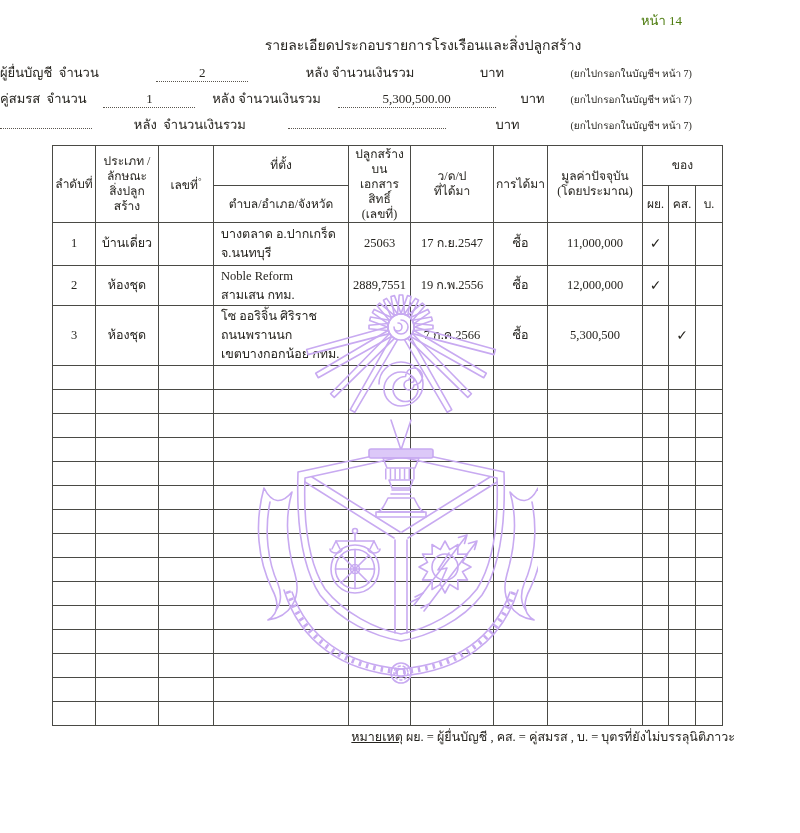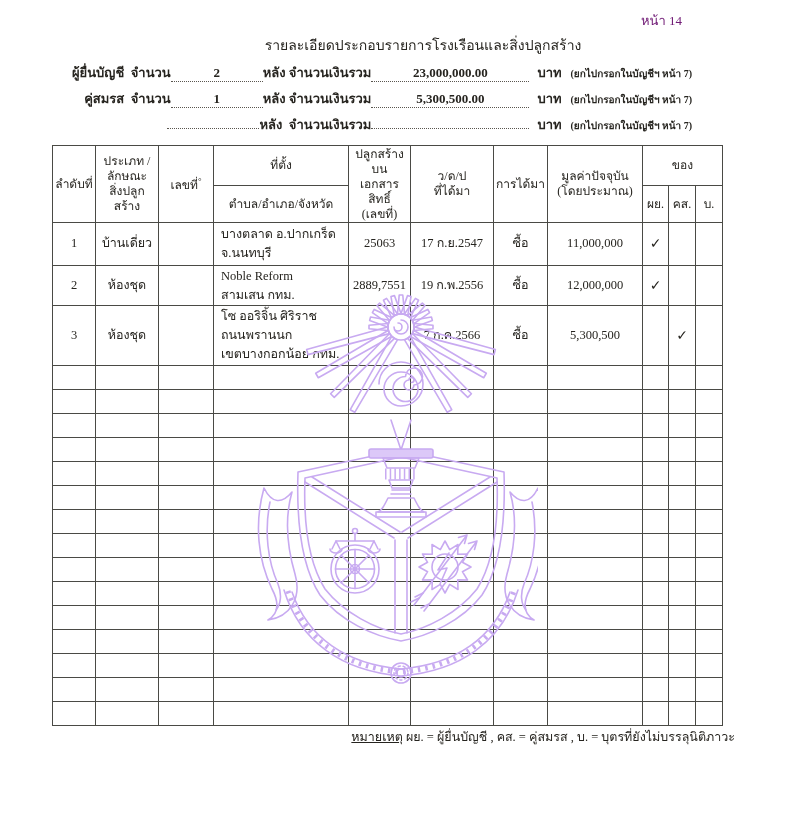--- a/index.html
+++ b/index.html
@@ -1,21 +1,21 @@
 <!DOCTYPE html>
 <html><head>
 <meta charset="utf-8">
 <style>
   html,body{margin:0;padding:0;background:#ffffff;}
   body{width:800px;height:833px;position:relative;overflow:hidden;
        font-family:"Liberation Serif","DejaVu Serif",serif;color:#26241f;}
-  .page-num{position:absolute;top:10px;left:641px;font-size:13px;color:#701a75;}
+  .page-num{position:absolute;top:10px;left:641px;font-size:13px;color:#4d7c0f;}
   .title{position:absolute;top:34px;left:0;width:800px;text-align:center;font-size:14px;padding-left:23px;}
   .summary{position:absolute;top:62px;left:0;width:692px;}
-  .sum-line{display:flex;justify-content:flex-end;align-items:baseline;height:26px;font-size:13px;font-weight:bold;}
+  .sum-line{display:flex;justify-content:space-between;align-items:baseline;height:26px;font-size:13px;}
   .sum-line span{white-space:pre;}
   .dotfill{border-bottom:1.5px dotted #5a564f;text-align:center;display:inline-block;}
   .dot-count{width:92px;}
   .dot-amount{width:158px;}
   .sum-note{margin-left:9px;font-size:10px;}
   .unit{margin-left:8px;}
   table{position:absolute;left:52px;top:145px;width:670px;border-collapse:collapse;table-layout:fixed;
         z-index:1;}
   table{border:1.6px solid #3a3a36;}
   th,td{border:1px solid #4a4a45;padding:0;vertical-align:middle;font-weight:normal;
@@ -35,21 +35,20 @@
 <body>
 
 <div class="page-num">หน้า 14</div>
 <div class="title">รายละเอียดประกอบรายการโรงเรือนและสิ่งปลูกสร้าง</div>
 
 <div class="summary">
   <div class="sum-line">
     <span>ผู้ยื่นบัญชี  จำนวน</span>
       <span class="dotfill dot-count">2</span>
       <span>หลัง จำนวนเงินรวม</span> 
-      <span class="dotfill dot-amount">23,000,000.00</span>
       <span class="unit">บาท</span>
       <span class="sum-note">(ยกไปกรอกในบัญชีฯ หน้า 7)</span>
   </div>
   <div class="sum-line">
     <span>คู่สมรส  จำนวน</span>
       <span class="dotfill dot-count">1</span>
       <span>หลัง จำนวนเงินรวม</span> 
       <span class="dotfill dot-amount">5,300,500.00</span>
       <span class="unit">บาท</span>
       <span class="sum-note">(ยกไปกรอกในบัญชีฯ หน้า 7)</span>

